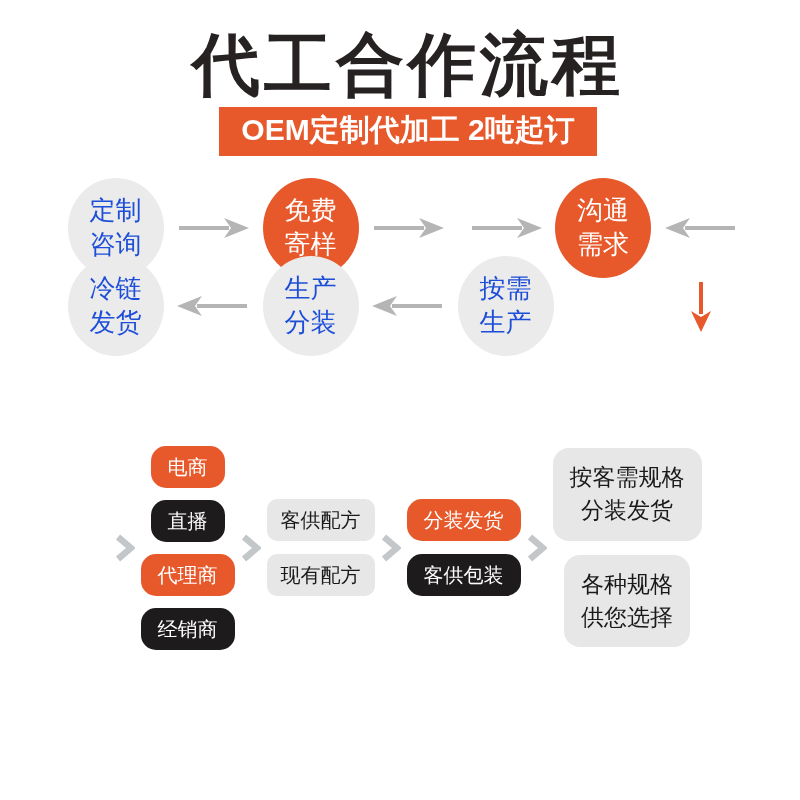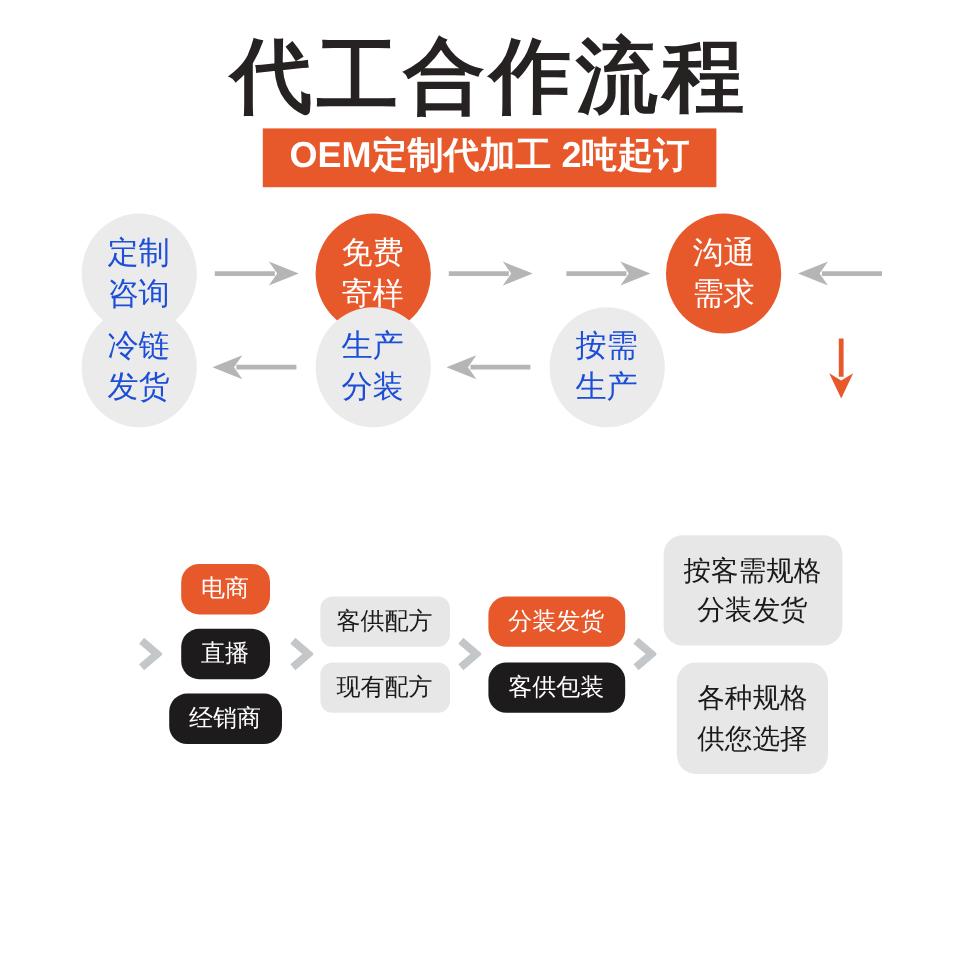--- a/index.html
+++ b/index.html
@@ -171,20 +171,21 @@
 
     <div class="chevron">
       <svg width="20" height="30" viewBox="0 0 20 30">
         <polyline points="3,4 16,15 3,26" fill="none" stroke="#c3c7c9" stroke-width="6.5"></polyline>
       </svg>
     </div>
 
     <div class="stack channels">
       <div class="pill orange">电商</div>
       <div class="pill black">直播</div>
+      <div class="pill orange">代理商</div>
       <div class="pill black">经销商</div>
     </div>
 
     <div class="chevron">
       <svg width="20" height="30" viewBox="0 0 20 30">
         <polyline points="3,4 16,15 3,26" fill="none" stroke="#c3c7c9" stroke-width="6.5"></polyline>
       </svg>
     </div>
 
     <div class="stack two">

